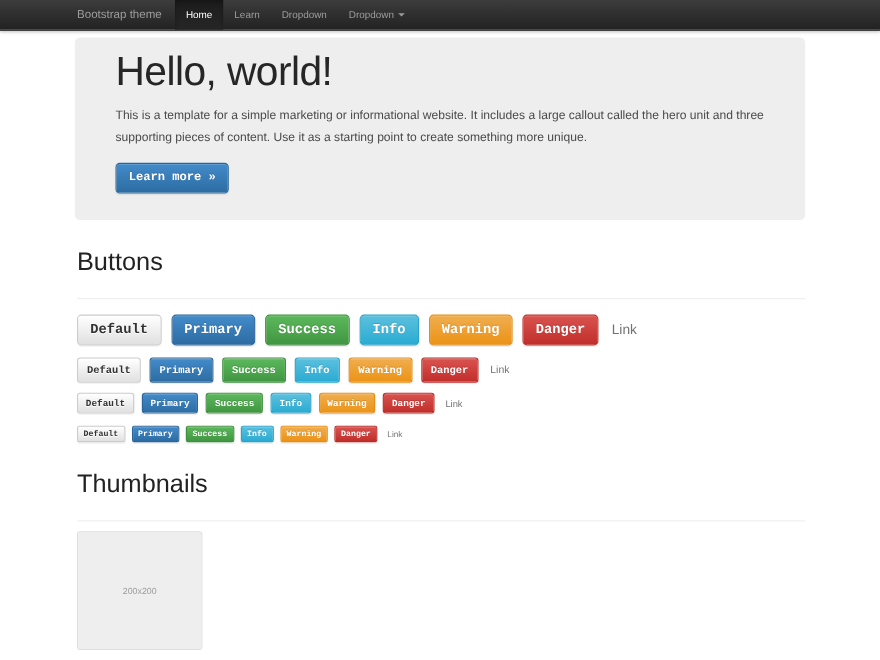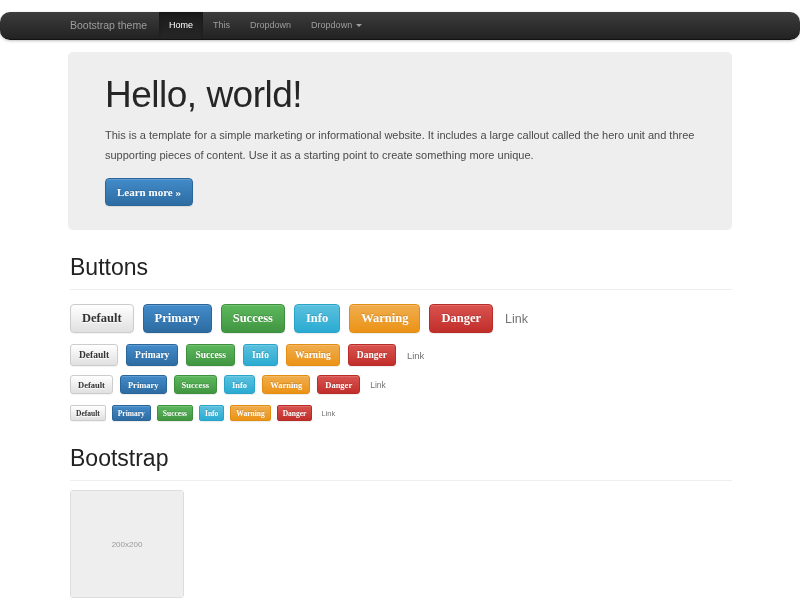--- a/index.html
+++ b/index.html
@@ -6,26 +6,25 @@
   html, body { margin: 0; padding: 0; }
   body {
     width: 800px; height: 600px; overflow: hidden;
     background: #fff;
     font-family: "Liberation Sans", sans-serif;
     color: #333;
   }
 
   
   .navbar {
-    position: fixed; top: 12px; left: 0; width: 100%; height: 27px;
+    position: fixed; top: 0; left: 0; width: 100%; height: 27px;
     background: linear-gradient(to bottom, #3c3c3c, #222);
     border-bottom: 1px solid #121212;
     box-shadow: 0 1px 3px rgba(0,0,0,.25);
     z-index: 10;
-    border-radius: 10px;
   }
   .nav-inner {
     width: 664px; margin: 0 auto; height: 27px;
     display: flex; align-items: stretch;
   }
   .brand {
     color: #9d9d9d; font-size: 10.5px; line-height: 27px;
     padding: 0 2px; text-decoration: none; cursor: pointer;
   }
   .nav-menu {
@@ -48,51 +47,51 @@
     border-left: 3px solid transparent; border-right: 3px solid transparent;
     border-top: 3px solid #9d9d9d;
   }
 
   
   .container { width: 664px; margin: 0 auto; }
   .page-content { padding-top: 27px; }
 
   
   .jumbotron {
-    margin-top: 25px;
+    margin-top: 7px;
     background: #eeeeee;
     border-radius: 5px;
-    padding: 22px 37px 24px 37px;
+    padding: 10px 37px 24px 37px;
   }
   .jumbo-title {
     margin: 0 0 10px 0;
     font-size: 37px; font-weight: 400; letter-spacing: -0.5px;
     color: #262626;
   }
   .jumbo-text {
     margin: 0 0 13px 0; max-width: 592px;
     font-size: 11px; line-height: 19.5px; color: #4a4a4a;
   }
   .btn {
     display: inline-flex; align-items: center; justify-content: center;
     border: 1px solid transparent; cursor: pointer;
-    font-family: Liberation Serif, serif; font-weight: bold;
+    font-family: Liberation Mono, monospace; font-weight: bold;
     text-shadow: 0 -1px 0 rgba(0,0,0,.15);
     box-shadow: inset 0 1px 0 rgba(255,255,255,.15), 0 1px 1px rgba(0,0,0,.08);
   }
   .btn-cta {
     font-size: 11px; padding: 7px 11px; border-radius: 4px;
     color: #fff;
     background: linear-gradient(to bottom, #428bca, #2d6ca2);
     border-color: #2b669a;
   }
 
   
   .page-header {
-    margin: 24px 0 0 2px; padding-bottom: 8px;
+    margin: 24px 0 0 2px; padding-bottom: 20px;
     border-bottom: 1px solid #eee;
     font-size: 23px; font-weight: 500; color: #222;
   }
 
   
   .btn-rows { margin-left: 2px; }
   .btn-row { display: flex; align-items: center; }
   .row-lg { margin-top: 14px; gap: 9px; }
   .row-md { margin-top: 11px; gap: 8px; }
   .row-sm { margin-top: 9px;  gap: 7px; }
@@ -126,21 +125,21 @@
 <body>
 
 <nav class="navbar">
   <div class="nav-inner">
     <a class="brand">Bootstrap theme</a>
     <ul class="nav-menu" id="nav-list">
         <li>
           <a class="nav-link active">Home</a>
         </li>
         <li>
-          <a class="nav-link">This</a>
+          <a class="nav-link">Learn</a>
         </li>
         <li>
           <a class="nav-link">Dropdown</a>
         </li>
         <li>
           <a class="nav-link">Dropdown<span class="caret"></span></a>
         </li>
       </ul>
   </div>
 </nav>
@@ -187,21 +186,21 @@
           <button class="btn btn-xs btn-default-style" style="background: linear-gradient(rgb(255, 255, 255), rgb(224, 224, 224)); border-color: rgb(204, 204, 204); color: rgb(51, 51, 51);">Default</button>
           <button class="btn btn-xs" style="background: linear-gradient(rgb(66, 139, 202), rgb(45, 108, 162)); border-color: rgb(43, 102, 154); color: rgb(255, 255, 255);">Primary</button>
           <button class="btn btn-xs" style="background: linear-gradient(rgb(92, 184, 92), rgb(65, 150, 65)); border-color: rgb(62, 143, 62); color: rgb(255, 255, 255);">Success</button>
           <button class="btn btn-xs" style="background: linear-gradient(rgb(91, 192, 222), rgb(42, 171, 210)); border-color: rgb(40, 164, 201); color: rgb(255, 255, 255);">Info</button>
           <button class="btn btn-xs" style="background: linear-gradient(rgb(240, 173, 78), rgb(235, 147, 22)); border-color: rgb(227, 141, 19); color: rgb(255, 255, 255);">Warning</button>
           <button class="btn btn-xs" style="background: linear-gradient(rgb(217, 83, 79), rgb(193, 46, 42)); border-color: rgb(185, 44, 40); color: rgb(255, 255, 255);">Danger</button>
           <a class="btn-link-text link-xs">Link</a>
         </div>
       </div>
 
-    <h1 class="page-header">Bootstrap</h1>
+    <h1 class="page-header">Thumbnails</h1>
     <a class="thumbnail">
       <div class="thumb-img">
         <span>200x200</span>
       </div>
     </a>
 
   </div>
 </div>
 
 </body></html>

